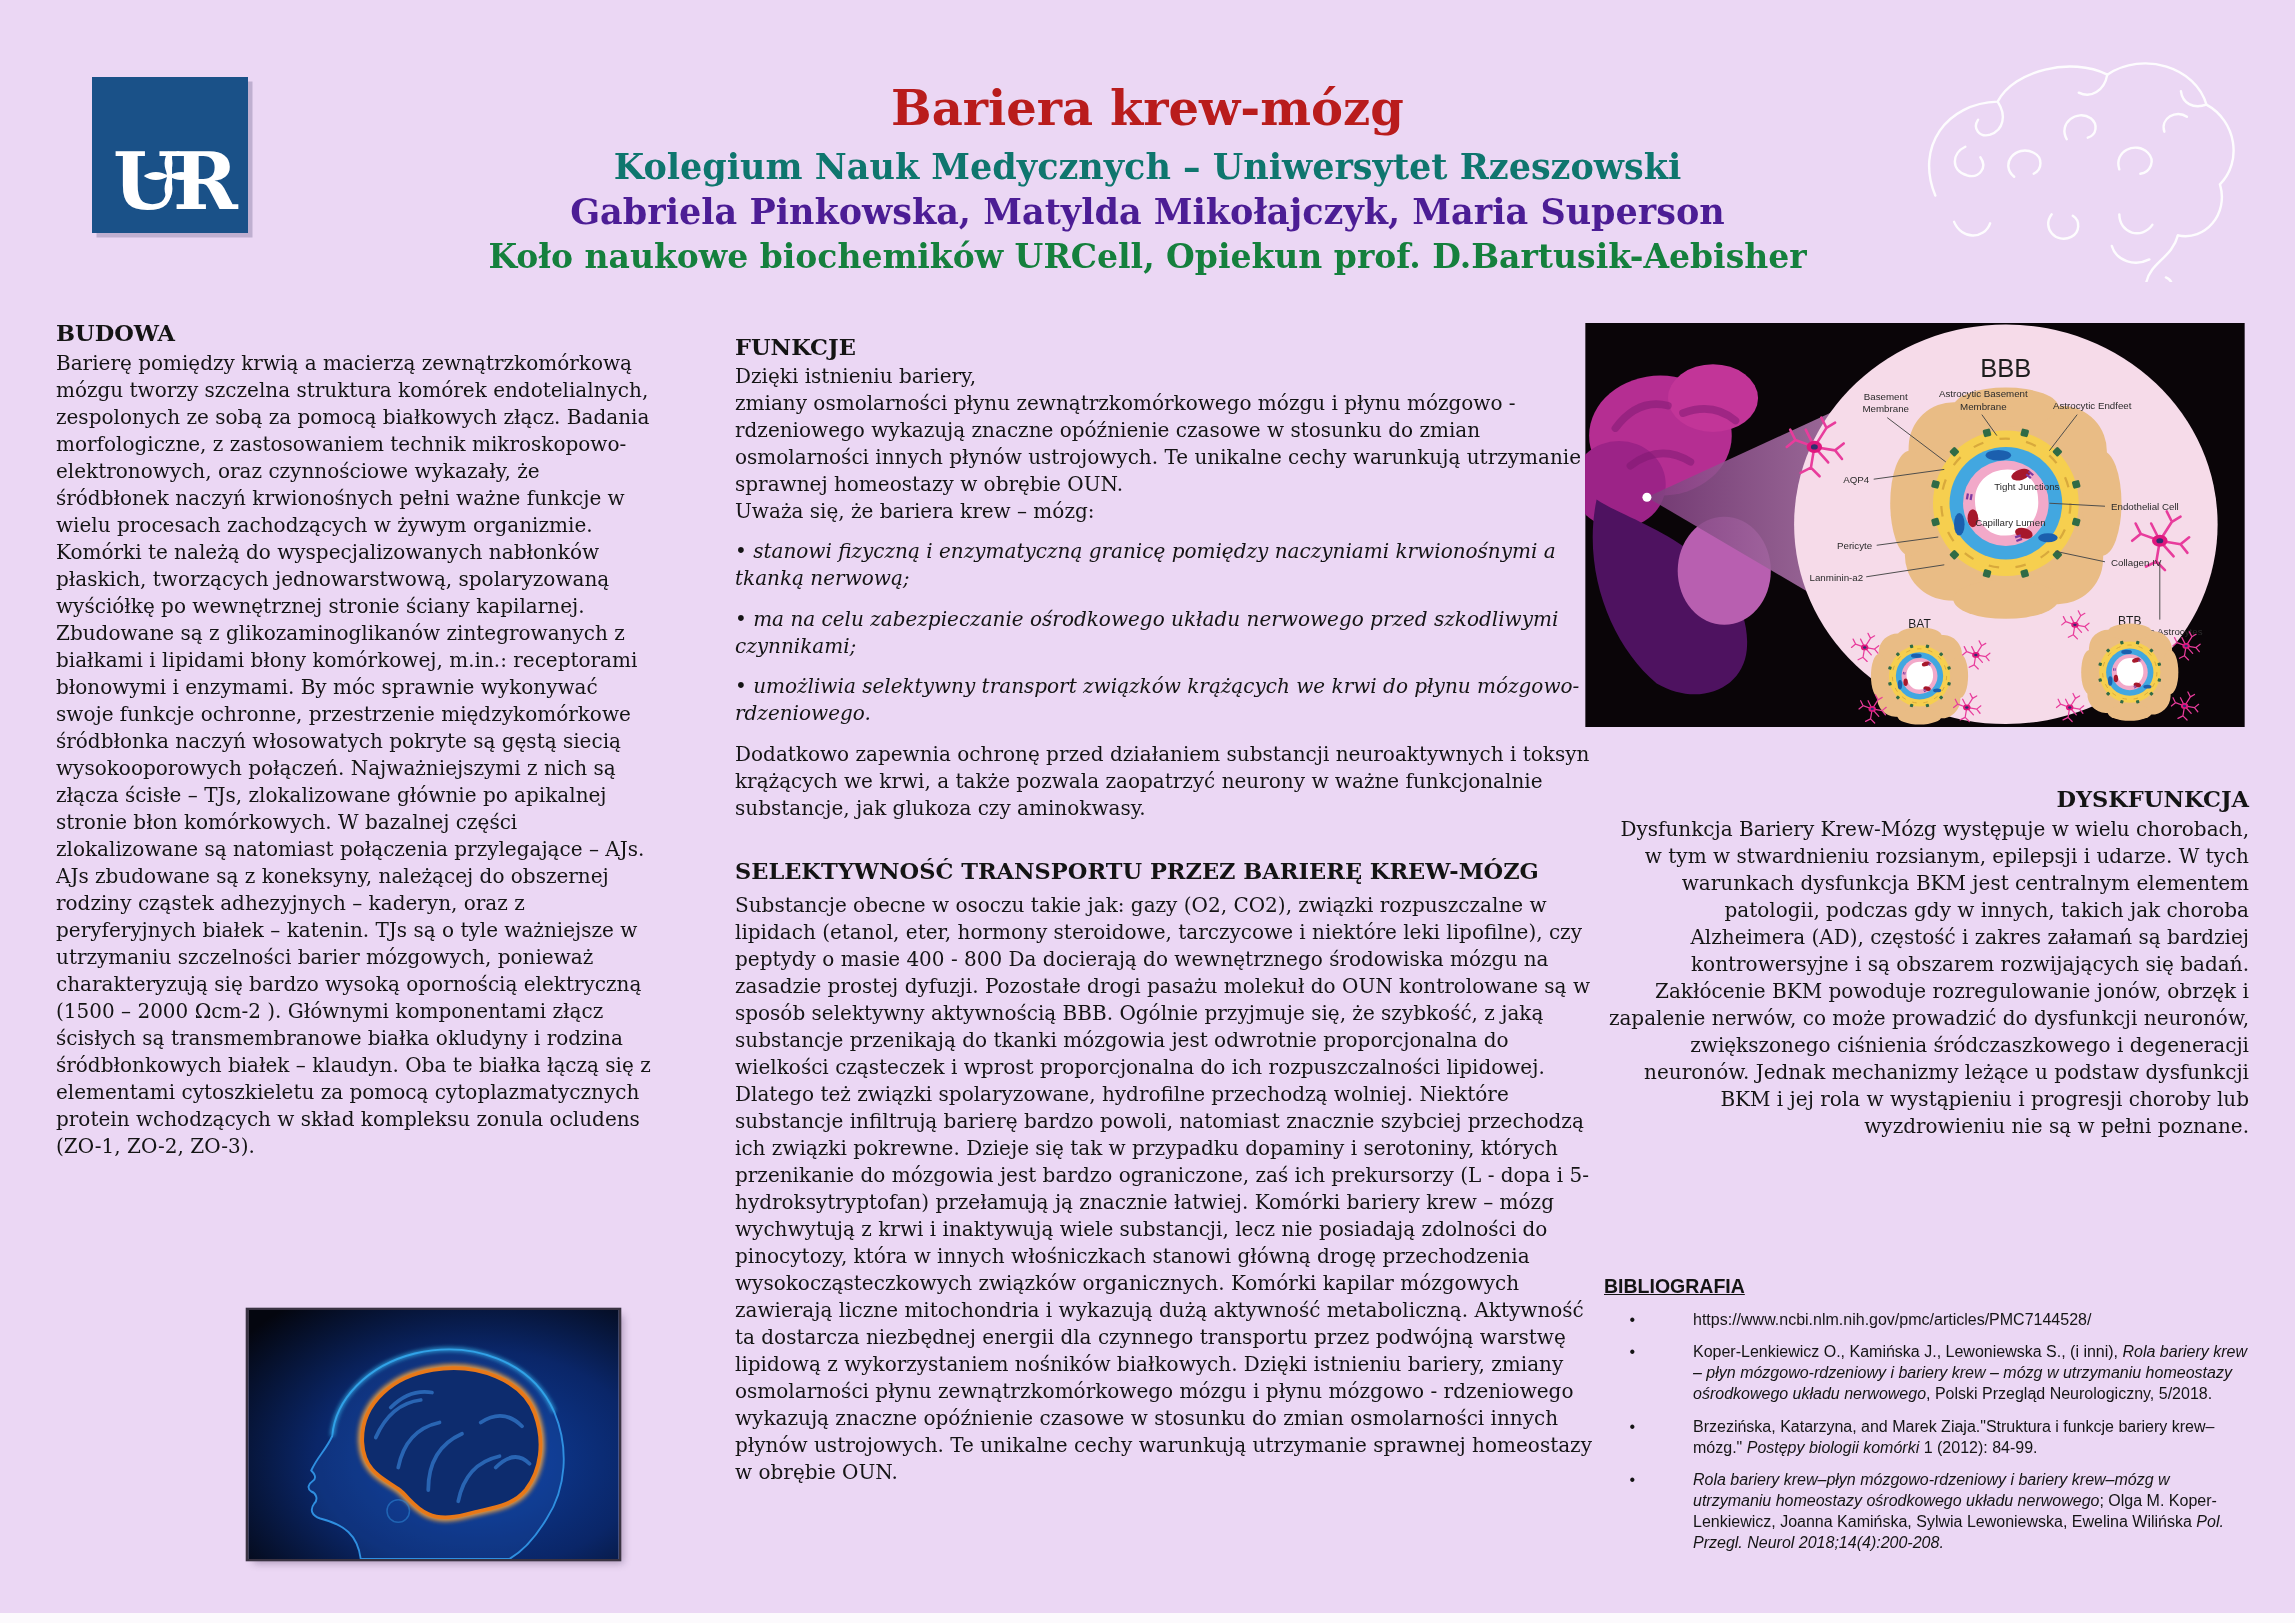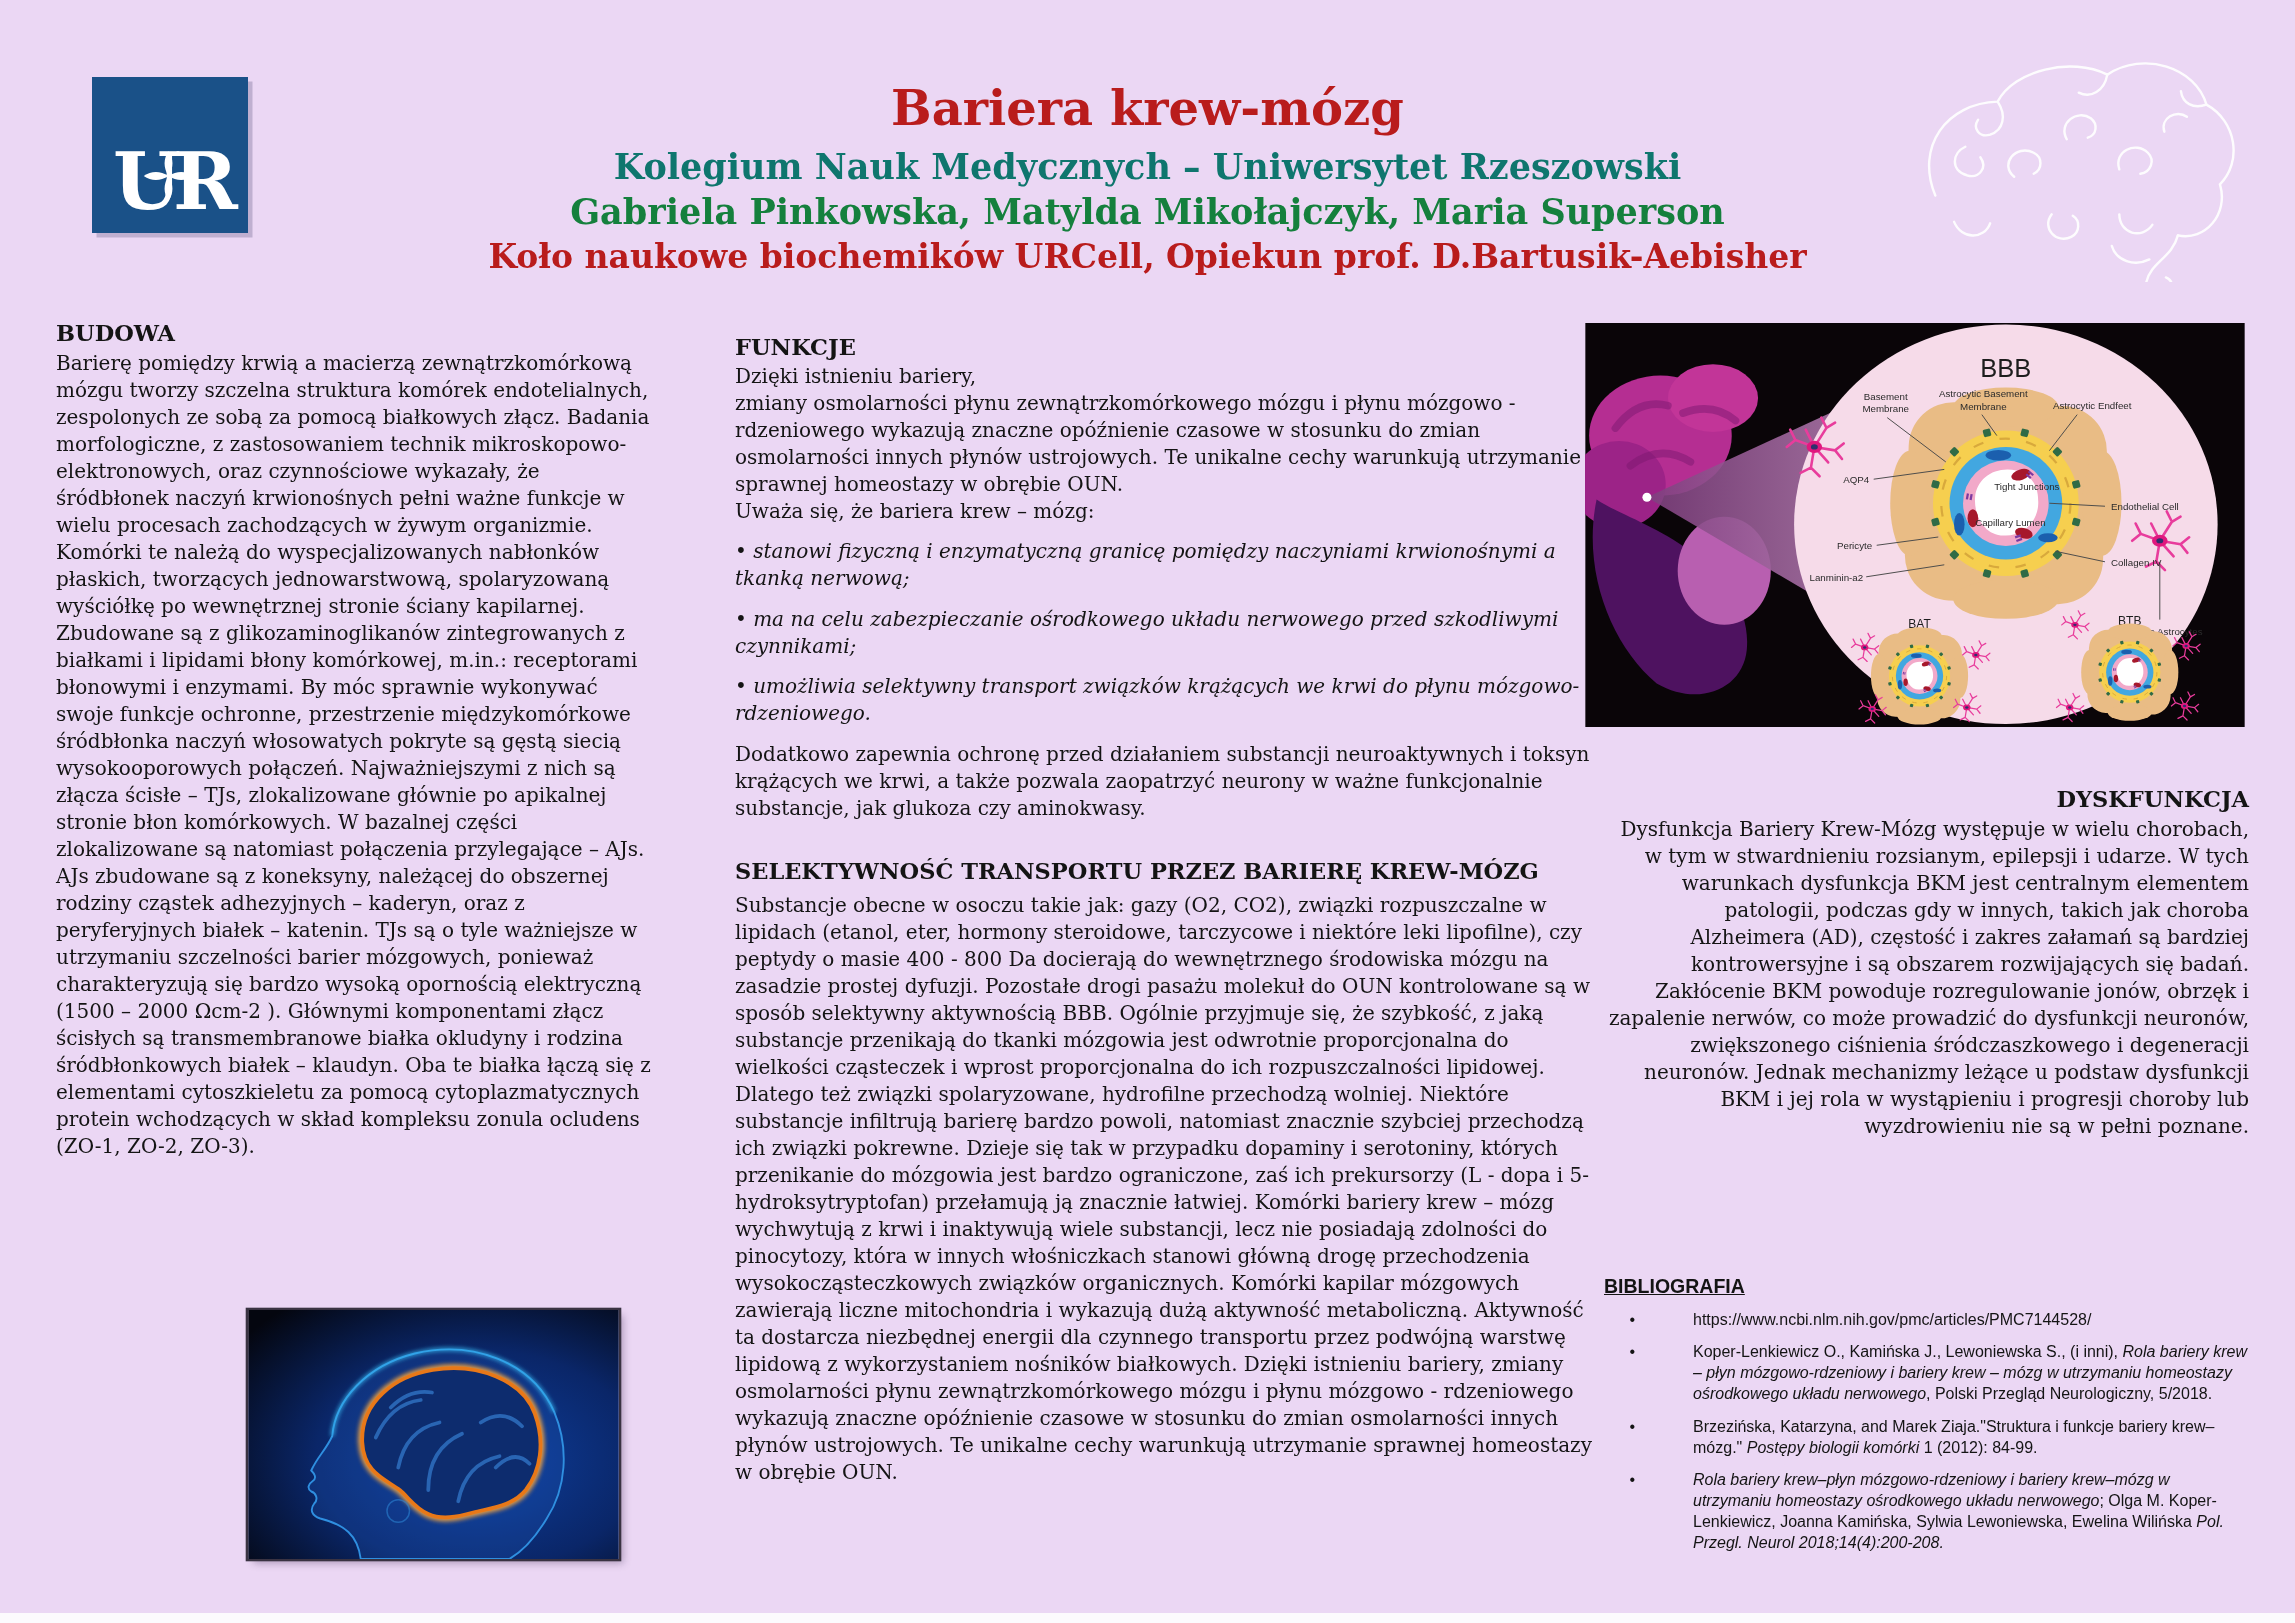--- a/index.html
+++ b/index.html
@@ -2,22 +2,22 @@
 <html lang="pl" style="font-size:12px"><head>
 <meta charset="utf-8">
 <style>
   html,body{margin:0;padding:0;background:#6e6378;}
   .poster{position:relative;width:2295px;height:1623px;background:#EBD7F4;
           font-family:"DejaVu Serif",serif;color:#141414;overflow:hidden;}
   
   .hline{position:absolute;left:0;right:0;text-align:center;font-weight:bold;white-space:nowrap;}
   .h-title{top:80px;font-size:48px;color:#b91c1c;}
   .h-sub{top:146px;font-size:35px;color:#0f766e;}
-  .h-authors{top:191px;font-size:35px;color:#15803d;}
-  .h-club{top:237px;font-size:33px;color:#b91c1c;}
+  .h-authors{top:191px;font-size:35px;color:#4c1d95;}
+  .h-club{top:237px;font-size:33px;color:#15803d;}
   .logo{position:absolute;left:92px;top:77px;width:156px;height:156px;box-shadow:4.5px 4.5px 0 #BFAFD0;}
   .doodle{position:absolute;left:1894px;top:34px;width:353px;height:248px;}
   
   .col-left{position:absolute;left:56px;top:320px;width:595px;font-size:20px;line-height:27px;text-align:left;}
   .col-left h2{font-size:22.5px;margin:0 0 3px 0;}
   .col-mid{position:absolute;left:735px;top:324px;width:868px;text-align:left;font-size:20px;line-height:27px;margin-top:10px;}
   .col-mid h2{font-size:22.5px;margin:0 0 1.5px 0;}
   .preline{white-space:pre-line;}
   .bullet{margin:13.5px 0;font-style:italic;}
   .bullet::before{content:"• ";}

